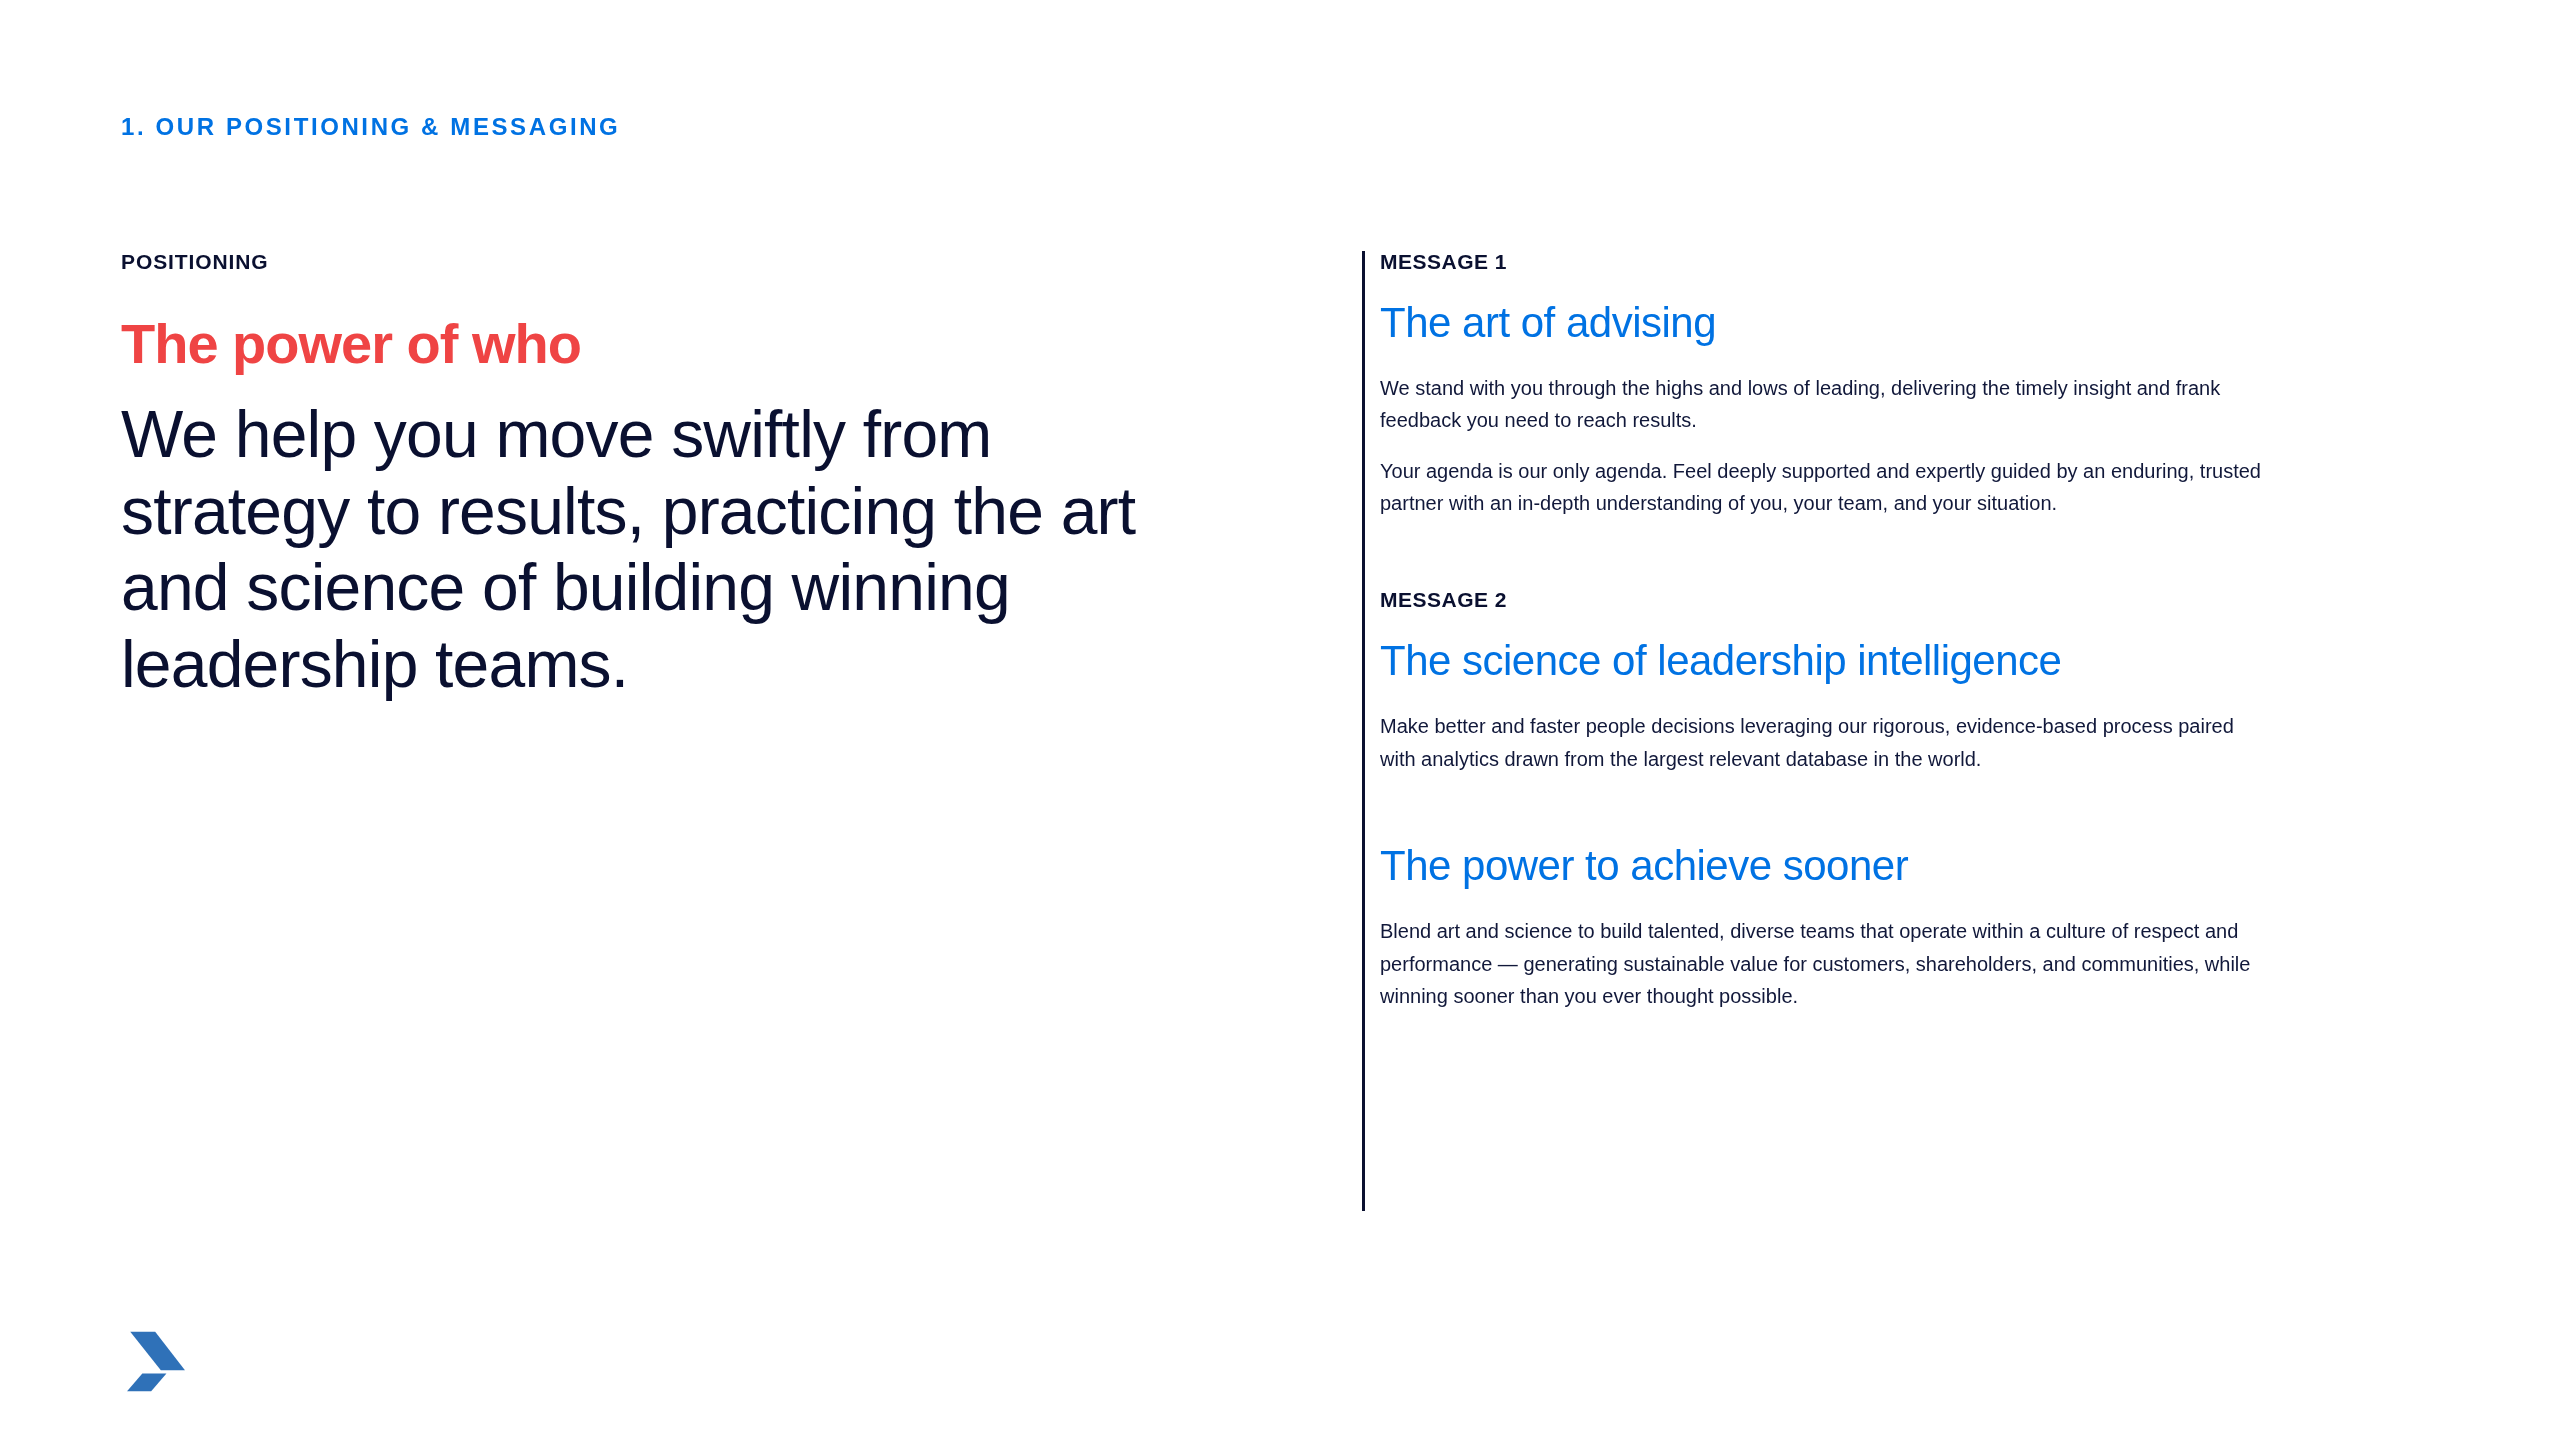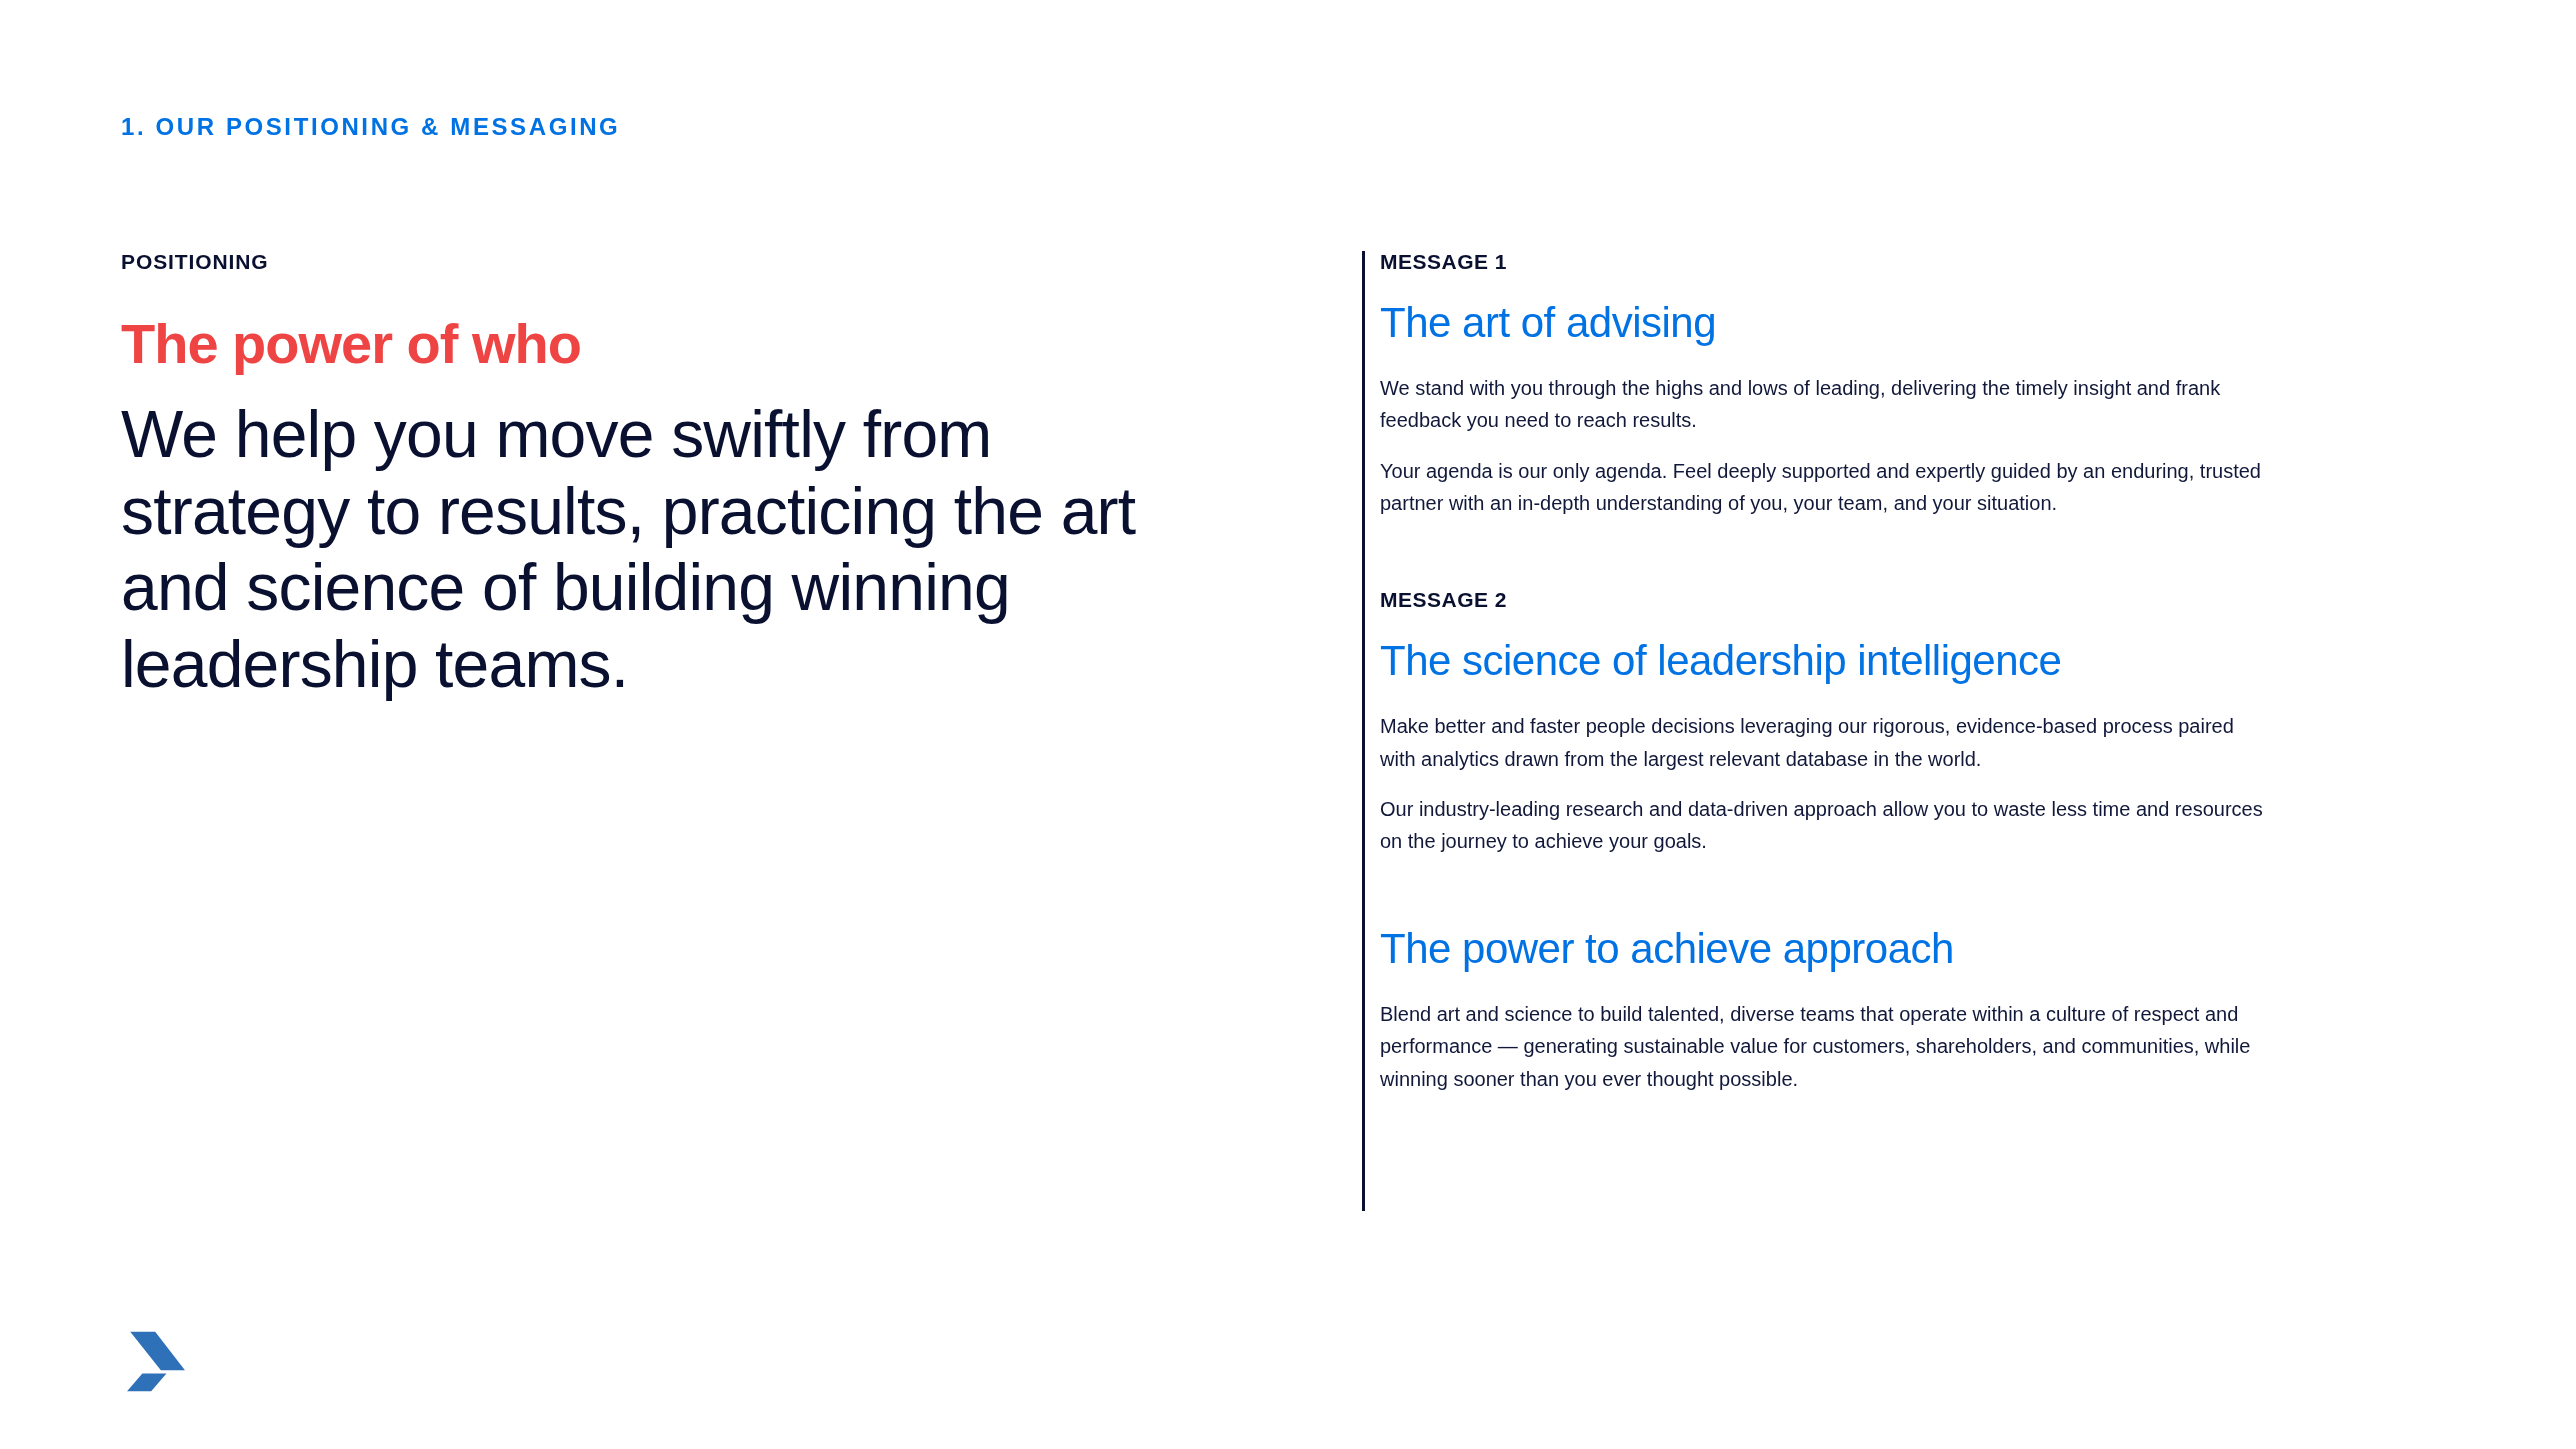--- a/index.html
+++ b/index.html
@@ -138,25 +138,24 @@
     <div class="msg-label">MESSAGE 1</div>
     <div class="msg-heading">The art of advising</div>
     <p class="msg-para">We stand with you through the highs and lows of leading, delivering the timely insight and frank feedback you need to reach results.</p>
     <p class="msg-para">Your agenda is our only agenda. Feel deeply supported and expertly guided by an enduring, trusted partner with an in-depth understanding of you, your team, and your situation.</p>
   </div>
 
   <div class="msg-block">
     <div class="msg-label">MESSAGE 2</div>
     <div class="msg-heading">The science of leadership intelligence</div>
     <p class="msg-para">Make better and faster people decisions leveraging our rigorous, evidence-based process paired with analytics drawn from the largest relevant database in the world.</p>
-    <p class="msg-para">Our industry-leading research and data-driven approach allow you to waste less time and resources on the journey to achieve your goals.</p>
   </div>
 
   <div class="msg-block">
-    <div class="msg-heading">The power to achieve approach</div>
+    <div class="msg-heading">The power to achieve sooner</div>
     <p class="msg-para">Blend art and science to build talented, diverse teams that operate within a culture of respect and performance — generating sustainable value for customers, shareholders, and communities, while winning sooner than you ever thought possible.</p>
   </div>
 
 </div>
 
 <div class="logo">
   <svg width="74" height="63" viewBox="0 0 92 78" xmlns="http://www.w3.org/2000/svg">
     <polygon points="14,2 45,2 82,50 52,50" fill="#2F71B8"></polygon>
     <polygon points="29,54 59,54 40,76 10,76" fill="#2F71B8"></polygon>
   </svg>

